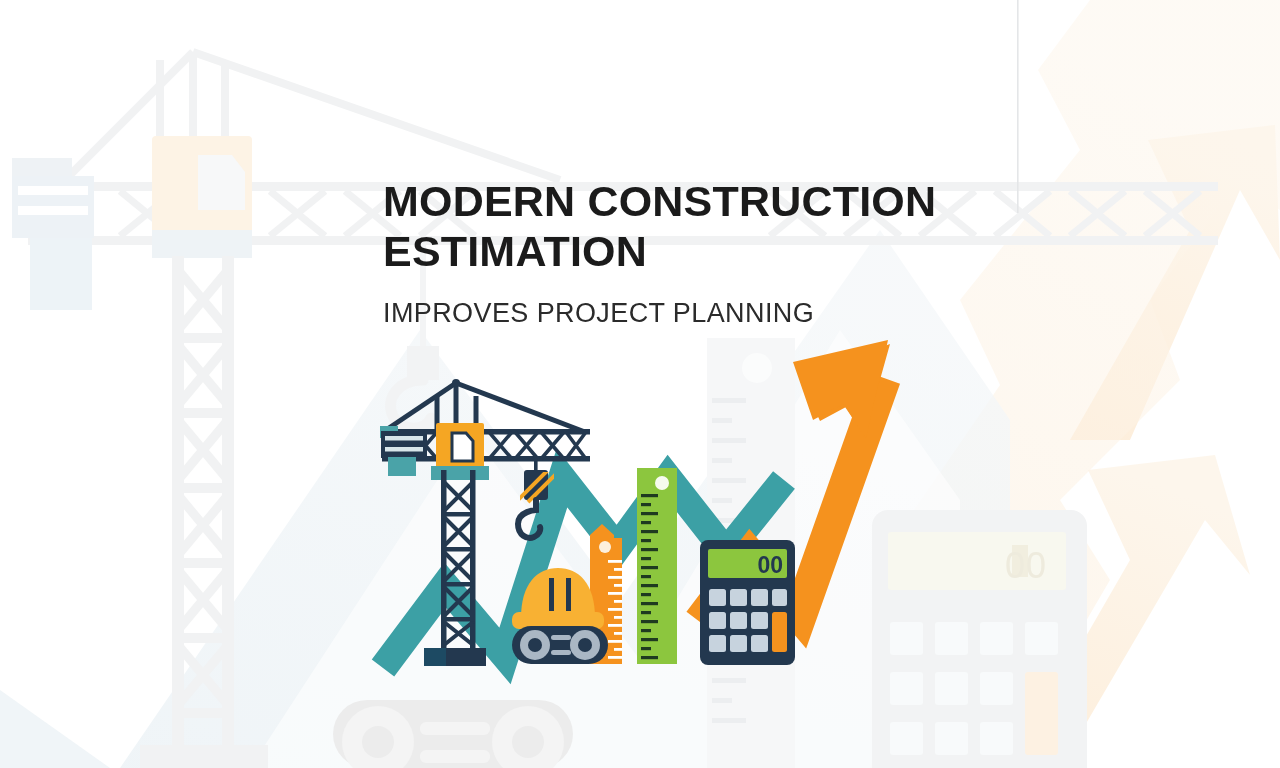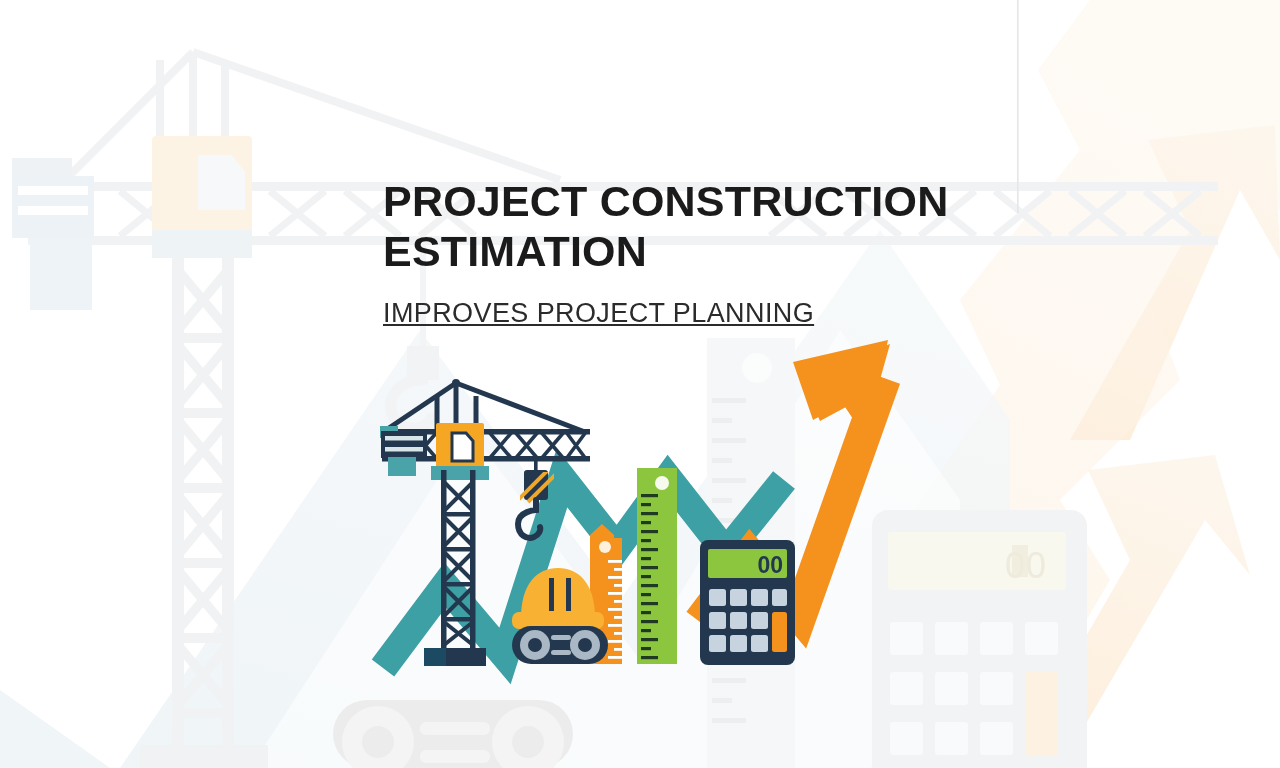--- a/index.html
+++ b/index.html
@@ -32,21 +32,20 @@
   }
   #subhead{
     margin:0;
     padding-top:21px;
     font-family:"Liberation Sans", sans-serif;
     font-weight:400;
     font-size:27px;
     line-height:32px;
     letter-spacing:0.4px;
     color:#2b2b2b;
-    text-decoration:underline;
   }
 </style>
 </head>
 <body>
 
 <div id="stage">
 
   <svg id="bg-layer" viewBox="0 0 1280 768" xmlns="http://www.w3.org/2000/svg">
     <defs>
       <linearGradient id="gOrangeFade" x1="0" y1="1" x2="0.3" y2="0">
@@ -397,18 +396,18 @@
         <rect x="751" y="612" width="17" height="17" rx="2.5"></rect>
         <rect x="709" y="635" width="17" height="17" rx="2.5"></rect>
         <rect x="730" y="635" width="17" height="17" rx="2.5"></rect>
         <rect x="751" y="635" width="17" height="17" rx="2.5"></rect>
       </g>
       <rect x="772" y="612" width="15" height="40" rx="2.5" fill="#f5921e"></rect>
     </g>
   </svg>
 
   <div id="text-block">
-    <h1 id="headline">PROJECT CONSTRUCTION
+    <h1 id="headline">MODERN CONSTRUCTION
 ESTIMATION</h1>
     <p id="subhead">IMPROVES PROJECT PLANNING</p>
   </div>
 
 </div>
 
 </body></html>

